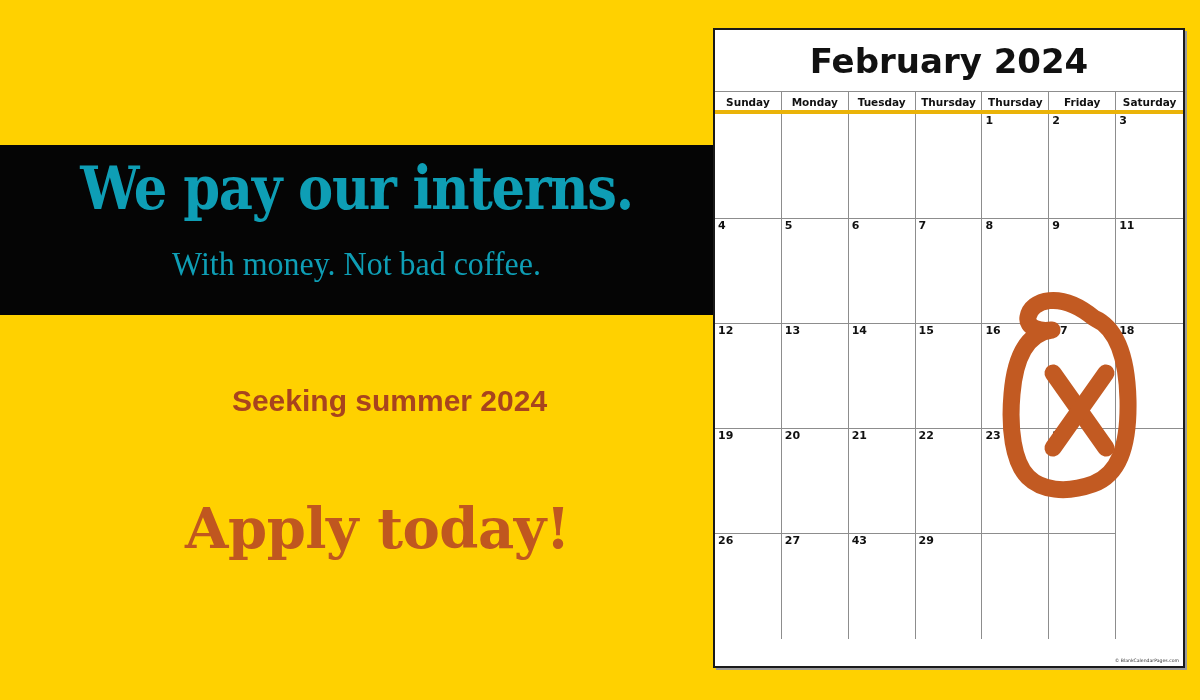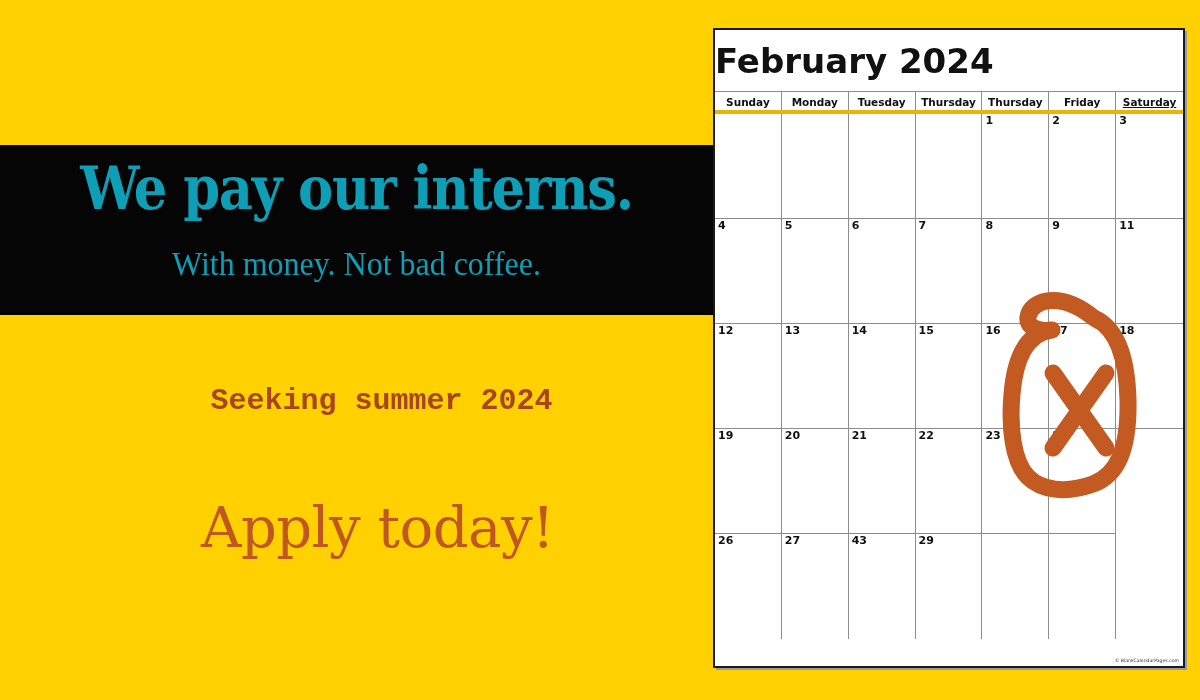--- a/index.html
+++ b/index.html
@@ -51,39 +51,39 @@
     font-family: "Liberation Serif", serif;
     font-weight: normal;
     font-size: 34px;
     line-height: 1.15;
     transform: scaleX(0.94);
     transform-origin: center top;
     white-space: nowrap;
   }
   .seeking {
     position: absolute;
-    left: 4px;
+    left: 12px;
     top: 378px;
     width: 755px;
     text-align: center;
     color: #A8441E;
-    font-family: Liberation Mono, monospace;
+    font-family: Liberation Sans, sans-serif;
     font-weight: bold;
     font-size: 30px;
     line-height: 1.55;
   }
   .apply {
     position: absolute;
     left: 0;
     top: 500px;
     width: 755px;
     text-align: center;
     color: #C0571F;
     font-family: "DejaVu Serif", "Liberation Serif", serif;
-    font-weight: normal;
+    font-weight: bold;
     font-size: 56px;
     line-height: 1;
     letter-spacing: -0.5px;
   }
 
   
   .calendar-shadow {
     position: absolute;
     left: 716px;
     top: 31px;
@@ -98,21 +98,21 @@
     width: 472px;
     height: 640px;
     background: #ffffff;
     border: 2px solid #1a1a1a;
     box-sizing: border-box;
     overflow: hidden;
   }
   .cal-title {
     height: 62px;
     line-height: 62px;
-    text-align: left;
+    text-align: center;
     font-family: "DejaVu Sans", "Liberation Sans", sans-serif;
     font-weight: bold;
     font-size: 34px;
     color: #111111;
     letter-spacing: 0px;
     border-bottom: 1px solid #8d8d8d;
     box-sizing: border-box;
   }
   .cal-dow {
     display: grid;
@@ -125,21 +125,21 @@
     font-family: "DejaVu Sans", "Liberation Sans", sans-serif;
     font-weight: bold;
     font-size: 10.5px;
     color: #111111;
     text-align: center;
     line-height: 21px;
     border-right: 1px solid #8d8d8d;
     box-sizing: border-box;
     overflow: hidden;
   }
-  .cal-dow div:last-child { border-right: none; text-decoration: underline; }
+  .cal-dow div:last-child { border-right: none; }
 
   .cal-grid {
     display: grid;
     grid-template-columns: repeat(7, 1fr);
     grid-auto-rows: 105px;
   }
   .cal-cell {
     border-right: 1px solid #8d8d8d;
     border-bottom: 1px solid #8d8d8d;
     box-sizing: border-box;

